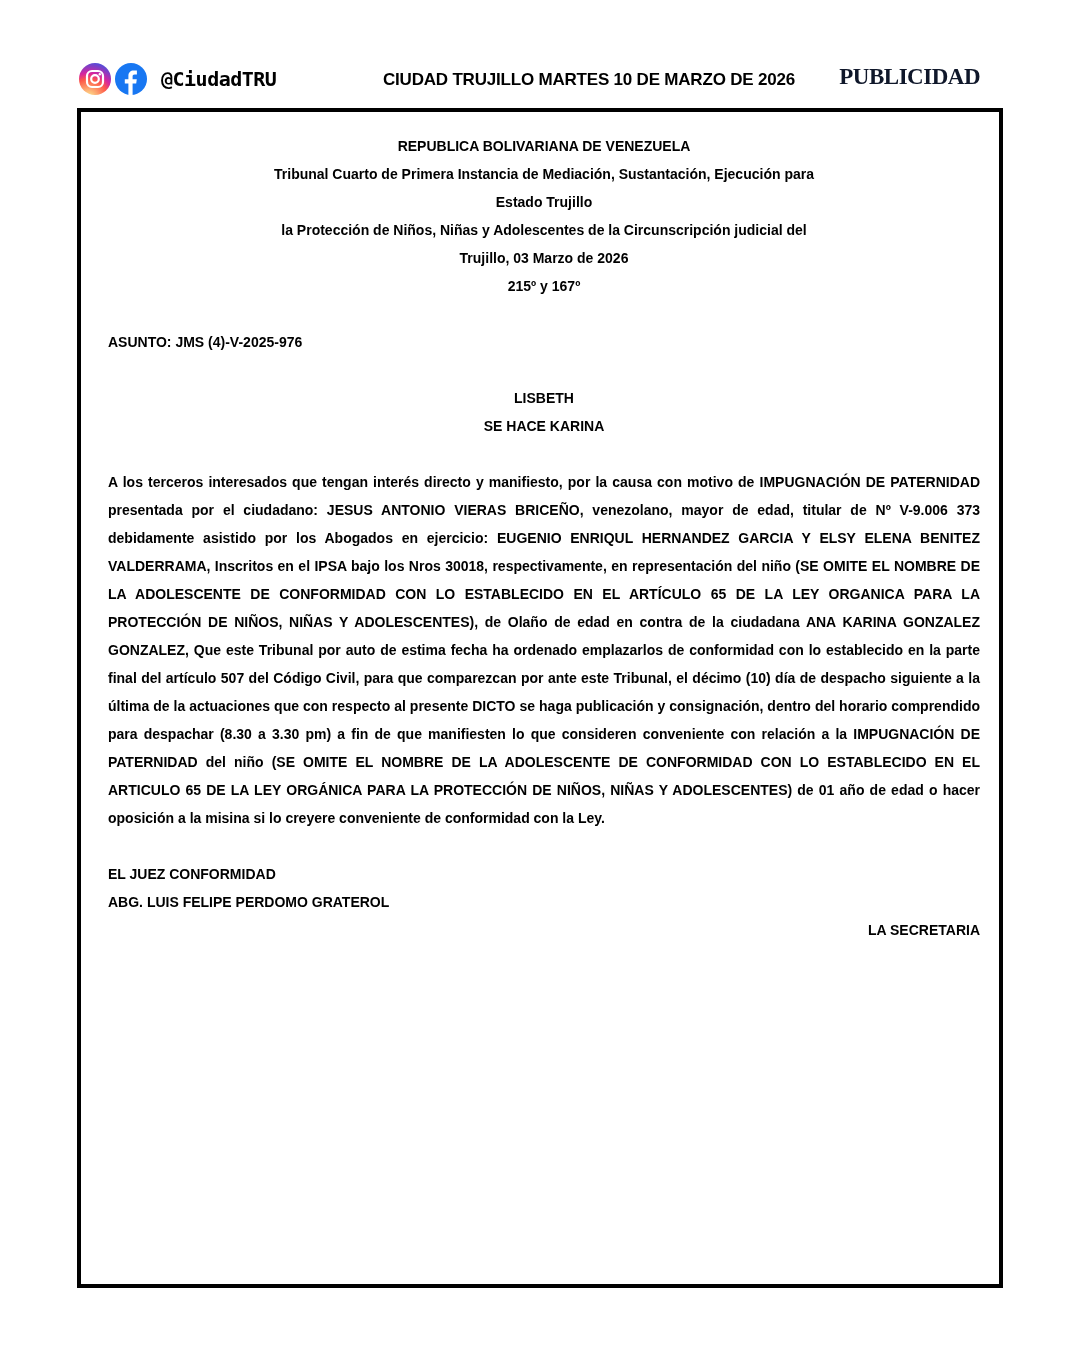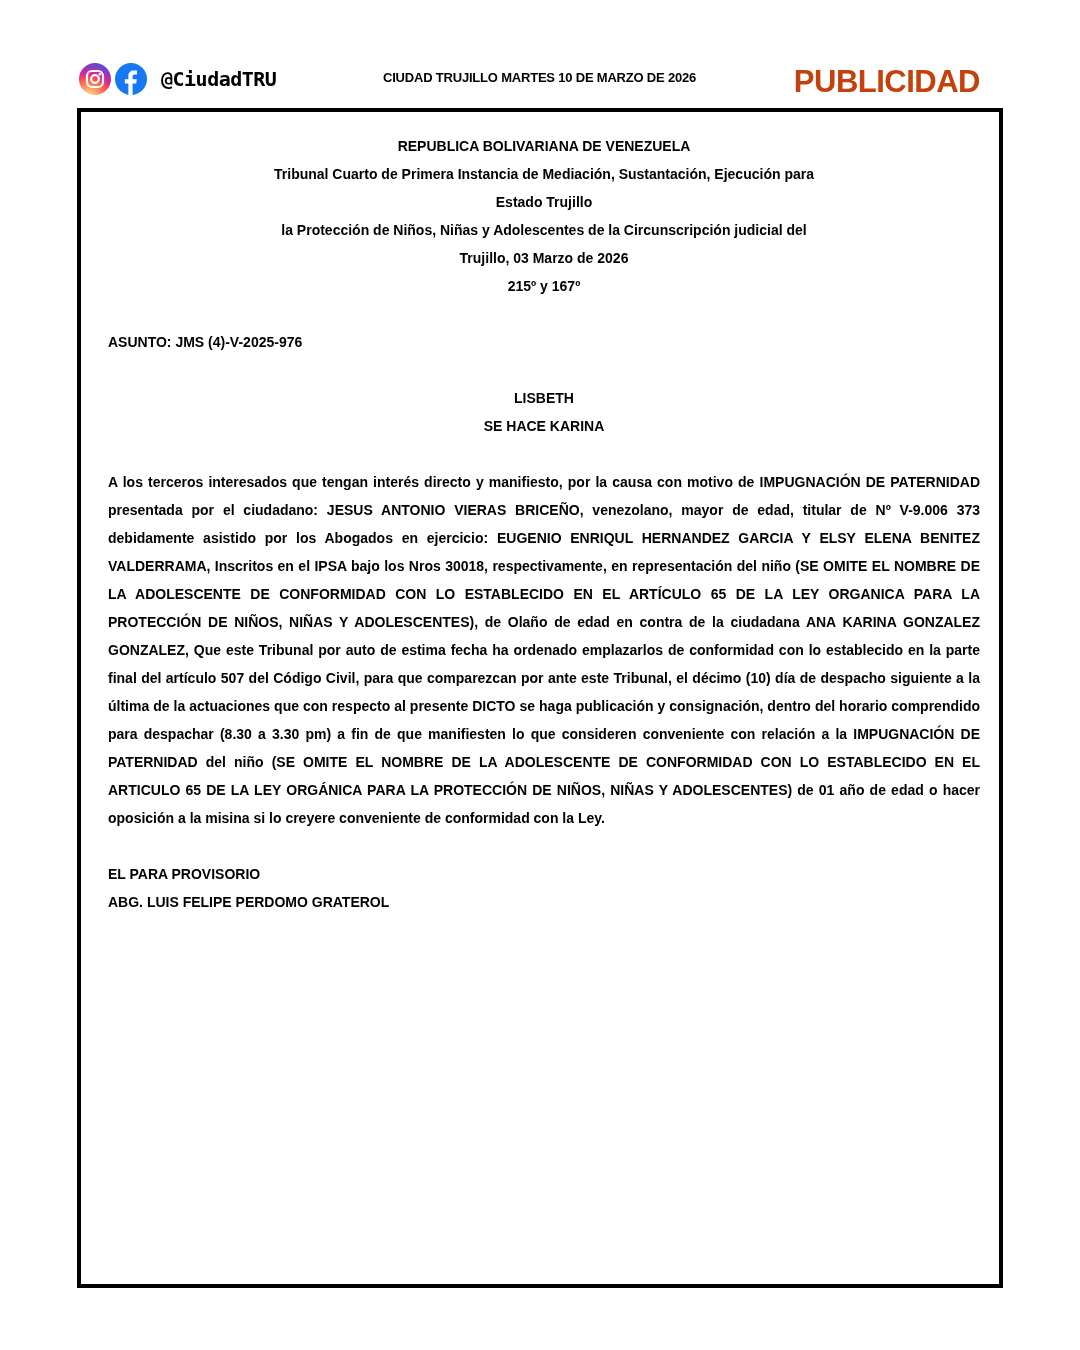--- a/index.html
+++ b/index.html
@@ -3,22 +3,22 @@
   <meta charset="utf-8">
   <style>
     html, body { margin: 0; padding: 0; background: #ffffff; }
     body { width: 1080px; height: 1350px; position: relative; overflow: hidden; font-family: "Liberation Sans", sans-serif; color: #000; }
 
     .topbar { position: absolute; left: 0; top: 0; width: 1080px; height: 84px; }
     .social { position: absolute; left: 79px; top: 63px; display: flex; align-items: center; }
     .ig { width: 32px; height: 32px; border-radius: 50%; background: radial-gradient(circle at 30% 110%, #fdf497 0%, #fd5949 45%, #d6249f 60%, #285AEB 95%); display: flex; align-items: center; justify-content: center; }
     .fb { width: 32px; height: 32px; border-radius: 50%; background: #1877f2; margin-left: 4px; display: flex; align-items: center; justify-content: center; }
     .handle { font-family: "DejaVu Sans Mono", monospace; font-weight: bold; font-size: 20px; margin-left: 14px; letter-spacing: -0.5px; }
-    .dateline { position: absolute; left: 383px; top: 70px; font-family: "Liberation Sans", sans-serif; font-weight: bold; font-size: 13px; letter-spacing: -0.2px; }
-    .publicidad { position: absolute; right: 100px; top: 64px; font-family: Liberation Sans, sans-serif; font-weight: bold; font-size: 31px; color: #c2410c; letter-spacing: -0.5px; }
+    .dateline { position: absolute; left: 383px; top: 70px; font-family: "Liberation Sans", sans-serif; font-weight: bold; font-size: 17px; letter-spacing: -0.2px; }
+    .publicidad { position: absolute; right: 100px; top: 64px; font-family: Liberation Serif, serif; font-weight: bold; font-size: 23px; color: #0f172a; letter-spacing: -0.5px; }
 
     .frame { position: absolute; left: 77px; top: 108px; width: 918px; height: 1172px; border: 4px solid #000; }
     .content { position: absolute; left: 108px; top: 132px; width: 872px; font-family: "Liberation Sans", sans-serif; font-weight: bold; font-size: 14px; line-height: 28px; }
 
     .header { text-align: center; }
     .header div { white-space: nowrap; }
     .asunto { margin-top: 28px; }
     .u { text-underline-offset: 3px; }
     .title-block { text-align: center; margin-top: 28px; }
     .body-text { margin-top: 28px; text-align: justify; }
@@ -65,16 +65,17 @@
   </div>
 
   <div class="title-block">
     <div><span class="u">LISBETH</span></div>
     <div><span class="u">SE HACE KARINA</span></div>
   </div>
 
   <div class="body-text"><span>A los terceros interesados que tengan interés directo y manifiesto, por la causa con motivo de </span><span class="u">IMPUGNACIÓN DE PATERNIDAD</span><span> presentada por el ciudadano: JESUS ANTONIO VIERAS BRICEÑO, venezolano, mayor de edad, titular de Nº V-9.006 373 debidamente asistido por los Abogados en ejercicio: EUGENIO ENRIQUL HERNANDEZ GARCIA Y ELSY ELENA BENITEZ VALDERRAMA, Inscritos en el IPSA bajo los Nros 30018, respectivamente, en representación del niño (SE OMITE EL NOMBRE DE LA ADOLESCENTE DE CONFORMIDAD CON LO ESTABLECIDO EN EL ARTÍCULO 65 DE LA LEY ORGANICA PARA LA PROTECCIÓN DE NIÑOS, NIÑAS Y ADOLESCENTES), de Olaño de edad en contra de la ciudadana ANA KARINA GONZALEZ GONZALEZ, Que este Tribunal por auto de estima fecha ha ordenado emplazarlos de conformidad con lo establecido en la parte final del artículo 507 del Código Civil, para que comparezcan por ante este Tribunal, el décimo (10) día de despacho siguiente a la última de la actuaciones que con respecto al presente DICTO se haga publicación y consignación, dentro del horario comprendido para despachar (8.30 a 3.30 pm) a fin de que manifiesten lo que consideren conveniente con relación a la </span><span class="u">IMPUGNACIÓN DE PATERNIDAD</span><span> del niño (SE OMITE EL NOMBRE DE LA ADOLESCENTE DE CONFORMIDAD CON LO ESTABLECIDO EN EL ARTICULO 65 DE LA LEY ORGÁNICA PARA LA PROTECCIÓN DE NIÑOS, NIÑAS Y ADOLESCENTES) de 01 año de edad o hacer oposición a la misina si lo creyere conveniente de conformidad con la Ley.</span></div>
 
   <div class="signatures">
-    <div>EL PARA PROVISORIO</div>
+    <div>EL JUEZ CONFORMIDAD</div>
     <div>ABG. LUIS FELIPE PERDOMO GRATEROL</div>
+    <div class="sig-right">LA SECRETARIA</div>
   </div>
 </div>
 
 </body></html>

